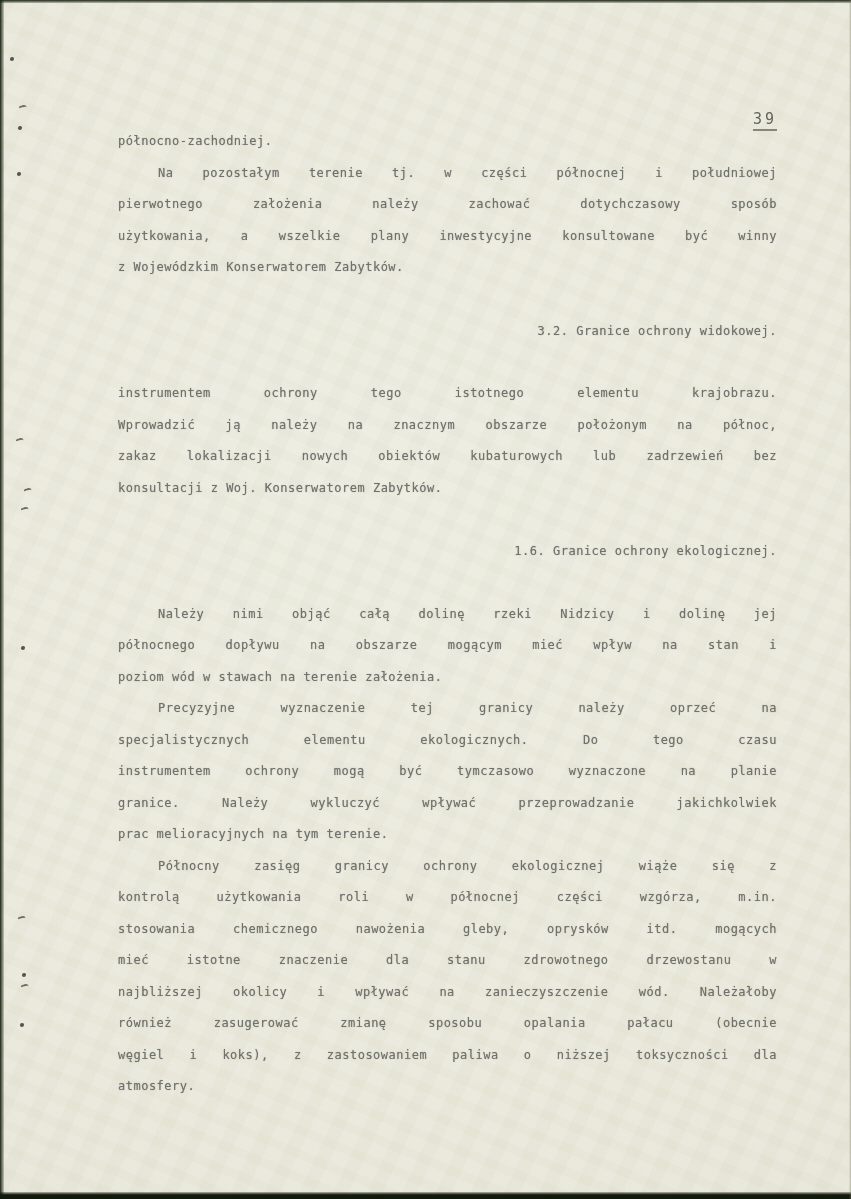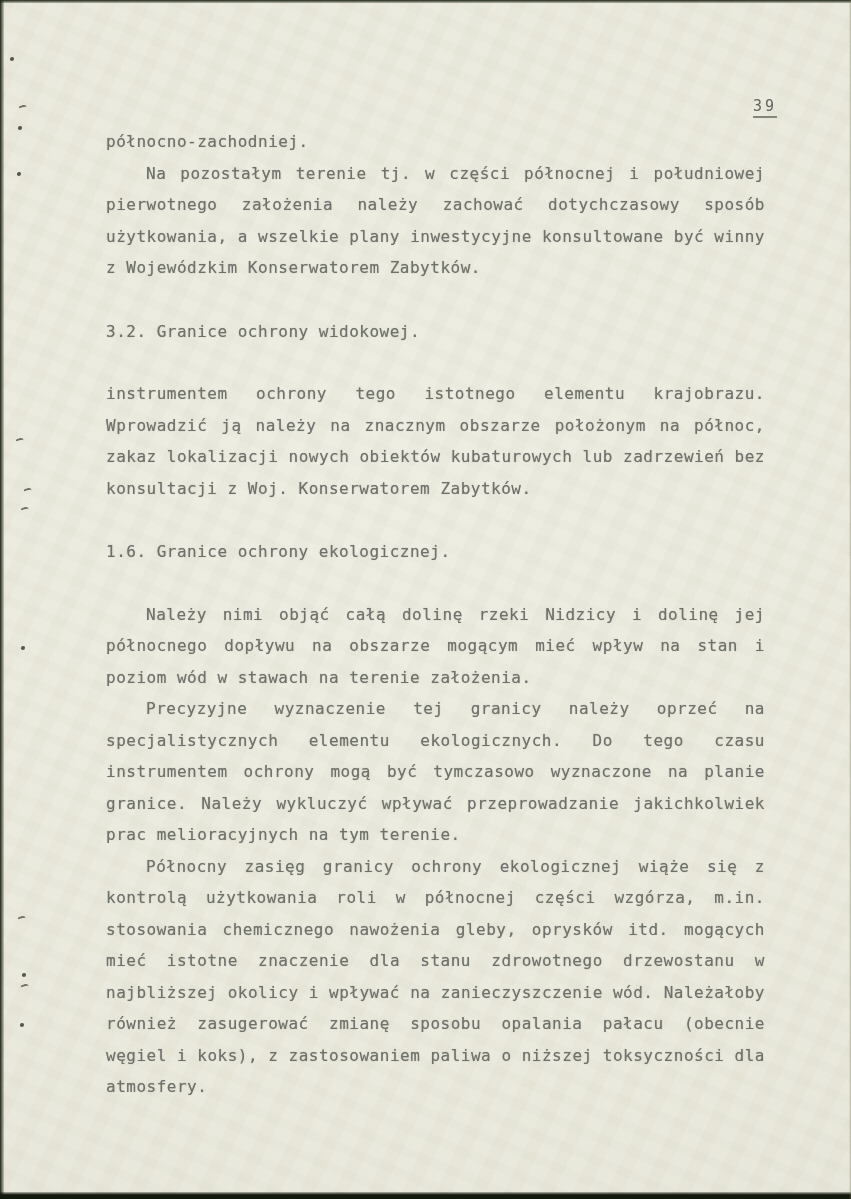--- a/index.html
+++ b/index.html
@@ -36,46 +36,46 @@
   .texture {
     position: absolute; inset: 0;
     background:
       repeating-linear-gradient(115deg, rgba(190,190,170,0.05) 0 14px, rgba(255,255,250,0.05) 14px 31px),
       repeating-linear-gradient(23deg, rgba(180,182,160,0.04) 0 9px, rgba(250,250,244,0.04) 9px 22px);
     pointer-events: none;
   }
 
   .page-number {
     position: absolute;
-    top: 97px; left: 118px; width: 659px;
+    top: 110px; left: 118px; width: 659px;
     text-align: right;
     font-size: 15px; letter-spacing: 3px;
     color: #62645e;
   }
   .page-number span {
     border-bottom: 2px solid #84867e;
     padding-bottom: 1px;
   }
 
   .text-block {
     position: absolute;
-    top: 126px; left: 106px; width: 659px;
-    font-size: 16px;
+    top: 126px; left: 118px; width: 659px;
+    font-size: 12px;
     line-height: 31.5px;
     letter-spacing: 0.5px;
     color: #6f716b;
     text-shadow: 0 0 1px rgba(104,106,100,0.55);
   }
   .para { margin: 0; }
   .line { text-align: justify; text-align-last: justify; white-space: normal; }
   .line.last { text-align-last: left; }
   .line.first { text-indent: 40px; }
   .heading {
     margin-top: 32px; margin-bottom: 31px;
-    text-align: left;
+    text-align: right;
   }
 
   
   .mark { position: absolute; display: block; }
   .mark.dot {
     width: 4px; height: 4px; border-radius: 50% 40% 55% 45%;
     background: #3c3c34; opacity: 0.85;
   }
   .mark.tick {
     width: 8px; height: 6px;

